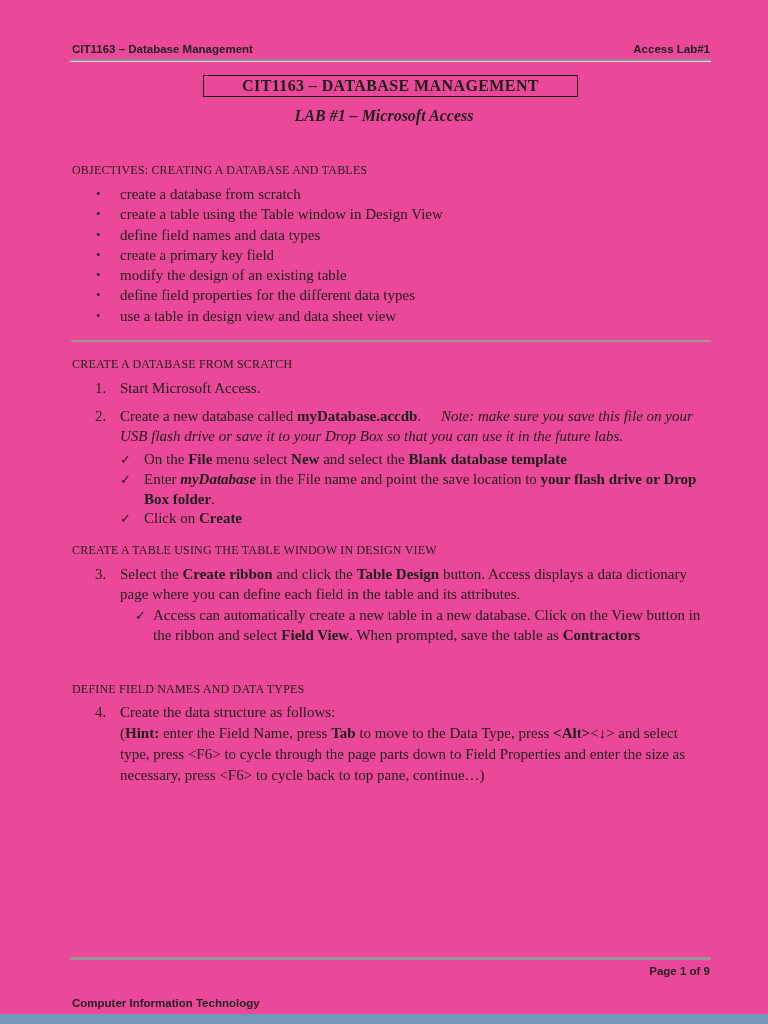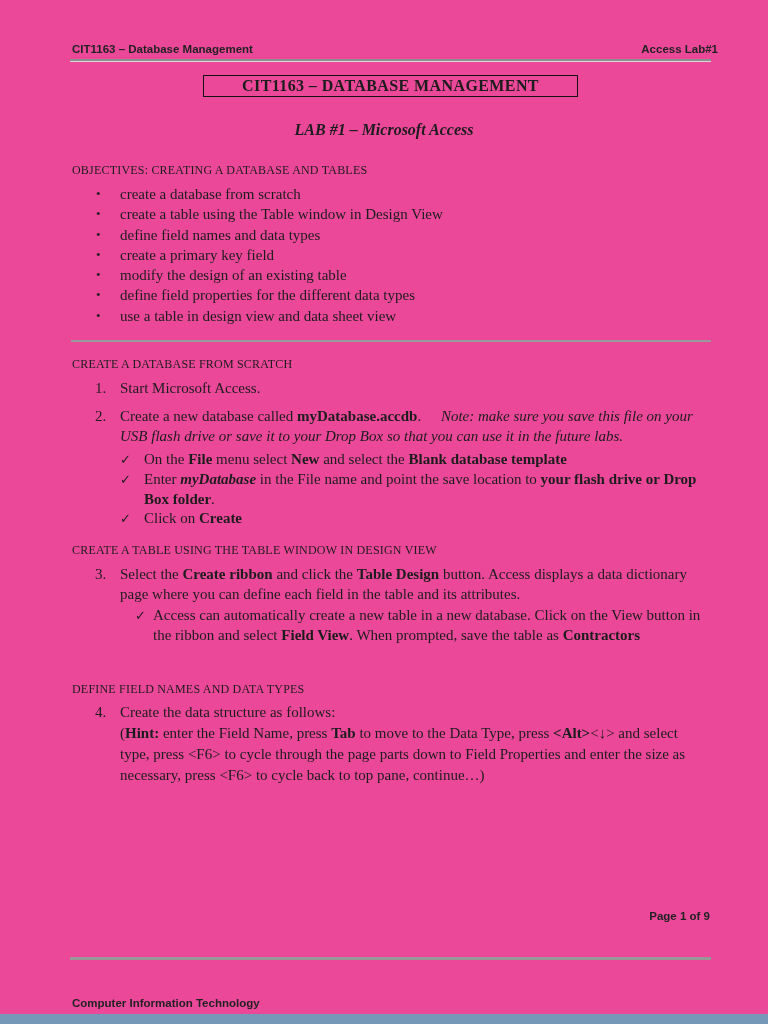--- a/index.html
+++ b/index.html
@@ -6,35 +6,35 @@
   html,body { background:#ffffff; }
   .page {
     position:relative; width:768px; height:1024px; background:#ec4899;
     font-family:"Liberation Serif", serif; font-size:15px; line-height:20px;
     color:#1c1c1c; overflow:hidden;
   }
   
   .meta { position:absolute; font-family:"Liberation Sans", sans-serif;
           font-size:11.5px; font-weight:bold; color:#222; line-height:14px; }
   .hdr-left  { top:42px; left:72px; }
-  .hdr-right { top:42px; right:50px; }
+  .hdr-right { top:42px; right:58px; }
   .ftr-left  { top:996px; left:72px; }
-  .ftr-right { top:909px; right:58px; }
+  .ftr-right { top:964px; right:58px; }
   .hdr-rule { position:absolute; top:59px; left:70px; width:641px; height:3px;
               background:#8f8f8f; border-bottom:1px solid #d8d8d8; }
   .ftr-rule { position:absolute; top:957px; left:70px; width:641px; height:3px;
               background:#979797; }
   .divider  { position:absolute; top:340px; left:71px; width:640px; height:2px;
               background:#9a9a9a; }
   
   .title-box { position:absolute; top:75px; left:203px; width:375px; height:22px;
                border:1.5px solid #111; text-align:center; }
   .title-box span { font-weight:bold; font-size:16px; line-height:19px;
                     letter-spacing:.4px; }
-  .subtitle { position:absolute; top:120px; left:0; width:768px; text-align:center;
+  .subtitle { position:absolute; top:106px; left:0; width:768px; text-align:center;
               font-weight:bold; font-style:italic; font-size:16px; }
   
   .sec { position:absolute; left:72px; font-size:12px; font-weight:normal;
          font-family:"Liberation Serif", serif; letter-spacing:.2px; white-space:nowrap; }
   .h-obj     { top:160px; }
   .h-scratch { top:354px; }
   .h-design  { top:540px; }
   .h-fields  { top:679px; }
   
   .obj-list { position:absolute; top:184px; left:96px; width:615px; }

